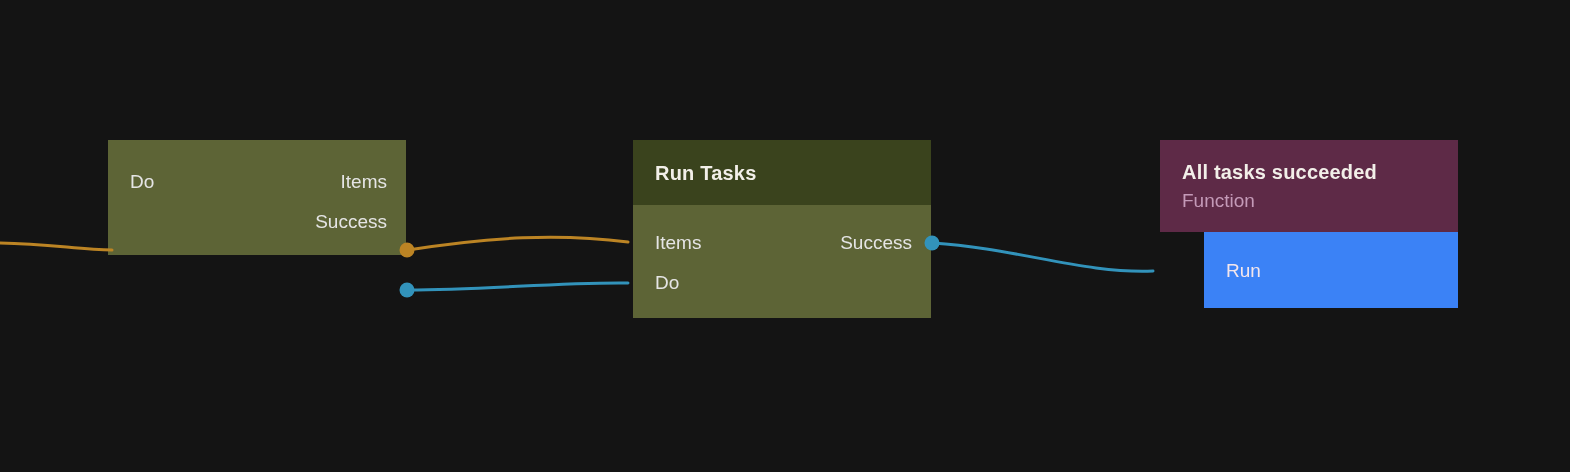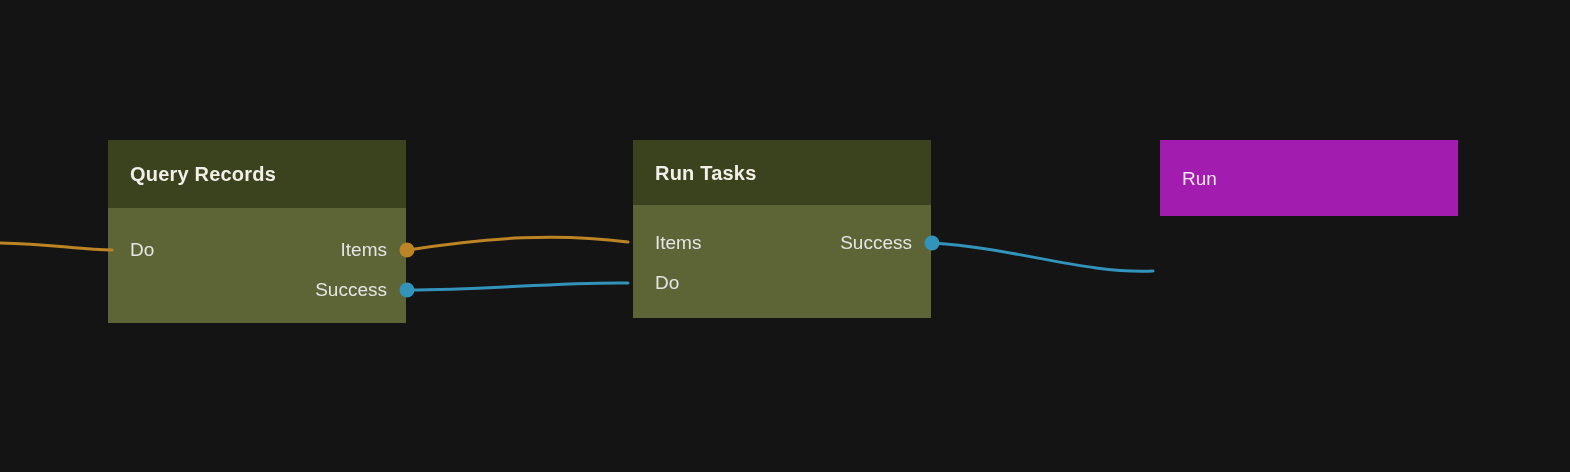--- a/index.html
+++ b/index.html
@@ -29,44 +29,41 @@
   .node-title {
     font-size: 20px; font-weight: bold; color: #f2efe9; letter-spacing: 0.2px;
     line-height: 28px;
   }
   .node-subtitle {
     font-size: 19px; color: #c49ab8; line-height: 26px; margin-top: 2px;
   }
 
   .node-body { padding: 22px 0 13px 0; }
   .green .node-body { background: #5d6436; }
-  .purple .node-body { background: #a21caf; }
+  .purple .node-body { background: #3b82f6; margin-left: 44px; }
   .n2 .node-body { padding: 18px 0 15px 0; }
   .n3 .node-body { padding: 19px 0 17px 0; }
 
   .port-row {
     height: 40px;
     display: flex; align-items: center; justify-content: space-between;
     padding: 0 19px 0 22px;
     font-size: 19px;
   }
   .green .port-row { color: #e5e5e5; }
   .purple .port-row { color: #f3e6ec; }
   .port-label { white-space: nowrap; }
   .spacer { flex: 1; }
 </style>
 </head>
 <body>
 
 <div class="canvas">
 
   <div class="node green n1" style="left:108px; top:140px;">
-    <div class="node-header">
-      <div class="node-title">Query Records</div>
-    </div>
     <div class="node-body">
       <div class="port-row">
         <span class="port-label">Do</span>
         <span class="spacer"></span>
         <span class="port-label">Items</span>
       </div>
       <div class="port-row">
         <span class="spacer"></span>
         <span class="port-label">Success</span>
       </div>
@@ -84,20 +81,24 @@
         <span class="port-label">Success</span>
       </div>
       <div class="port-row">
         <span class="port-label">Do</span>
         <span class="spacer"></span>
       </div>
     </div>
   </div>
 
   <div class="node purple n3" style="left:1160px; top:140px;">
+    <div class="node-header">
+      <div class="node-title">All tasks succeeded</div>
+      <div class="node-subtitle">Function</div>
+    </div>
     <div class="node-body">
       <div class="port-row">
         <span class="port-label">Run</span>
         <span class="spacer"></span>
       </div>
     </div>
   </div>
 
   <svg class="edges" width="1570" height="472" viewBox="0 0 1570 472">
     <defs>

